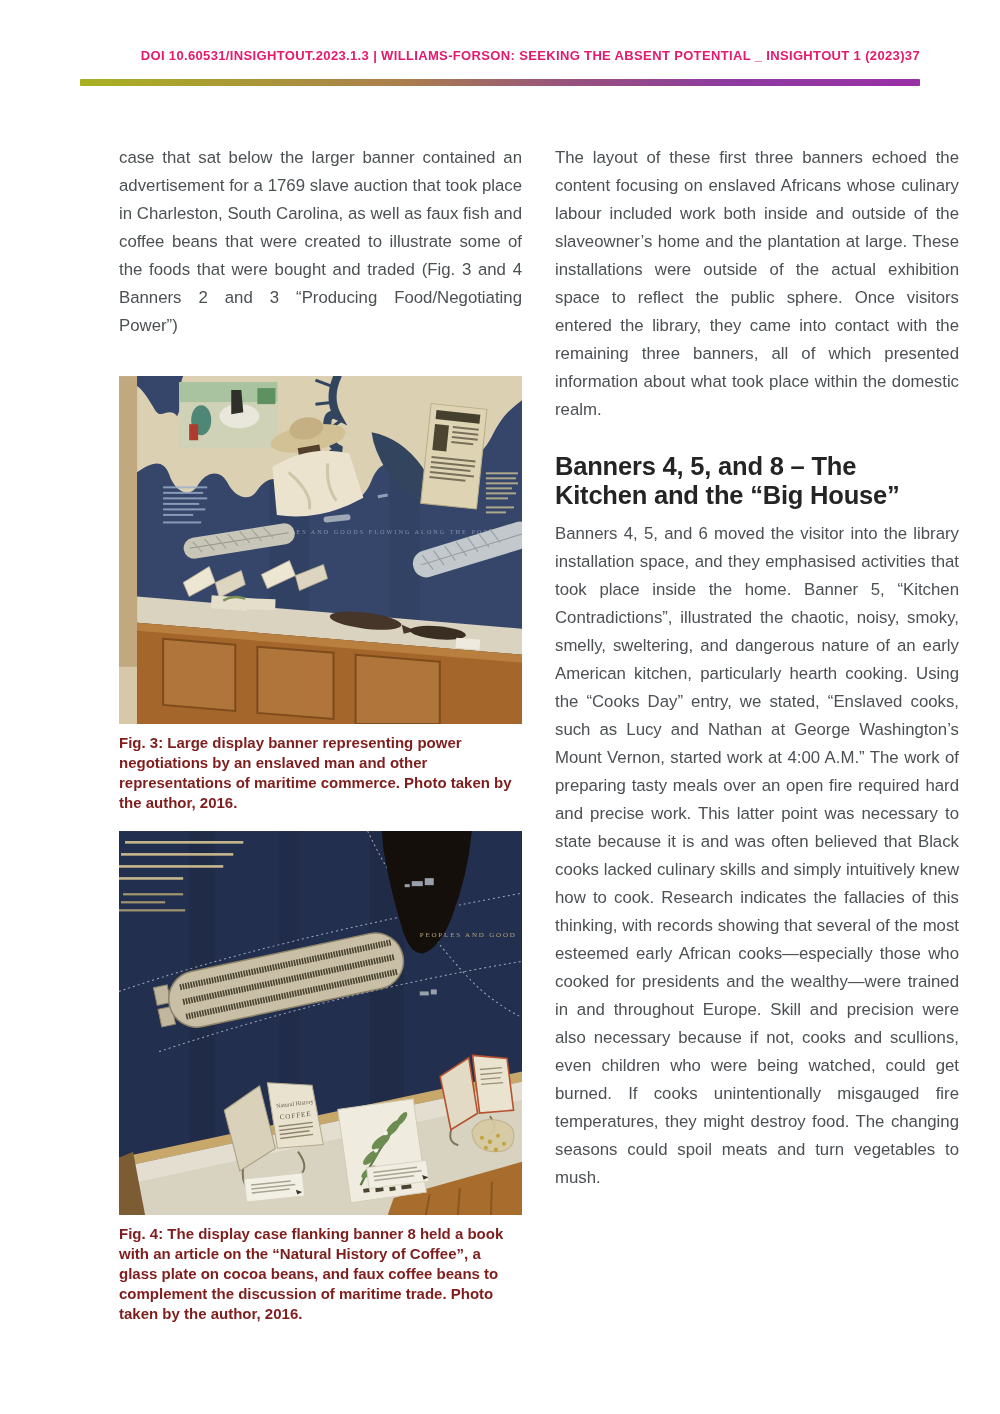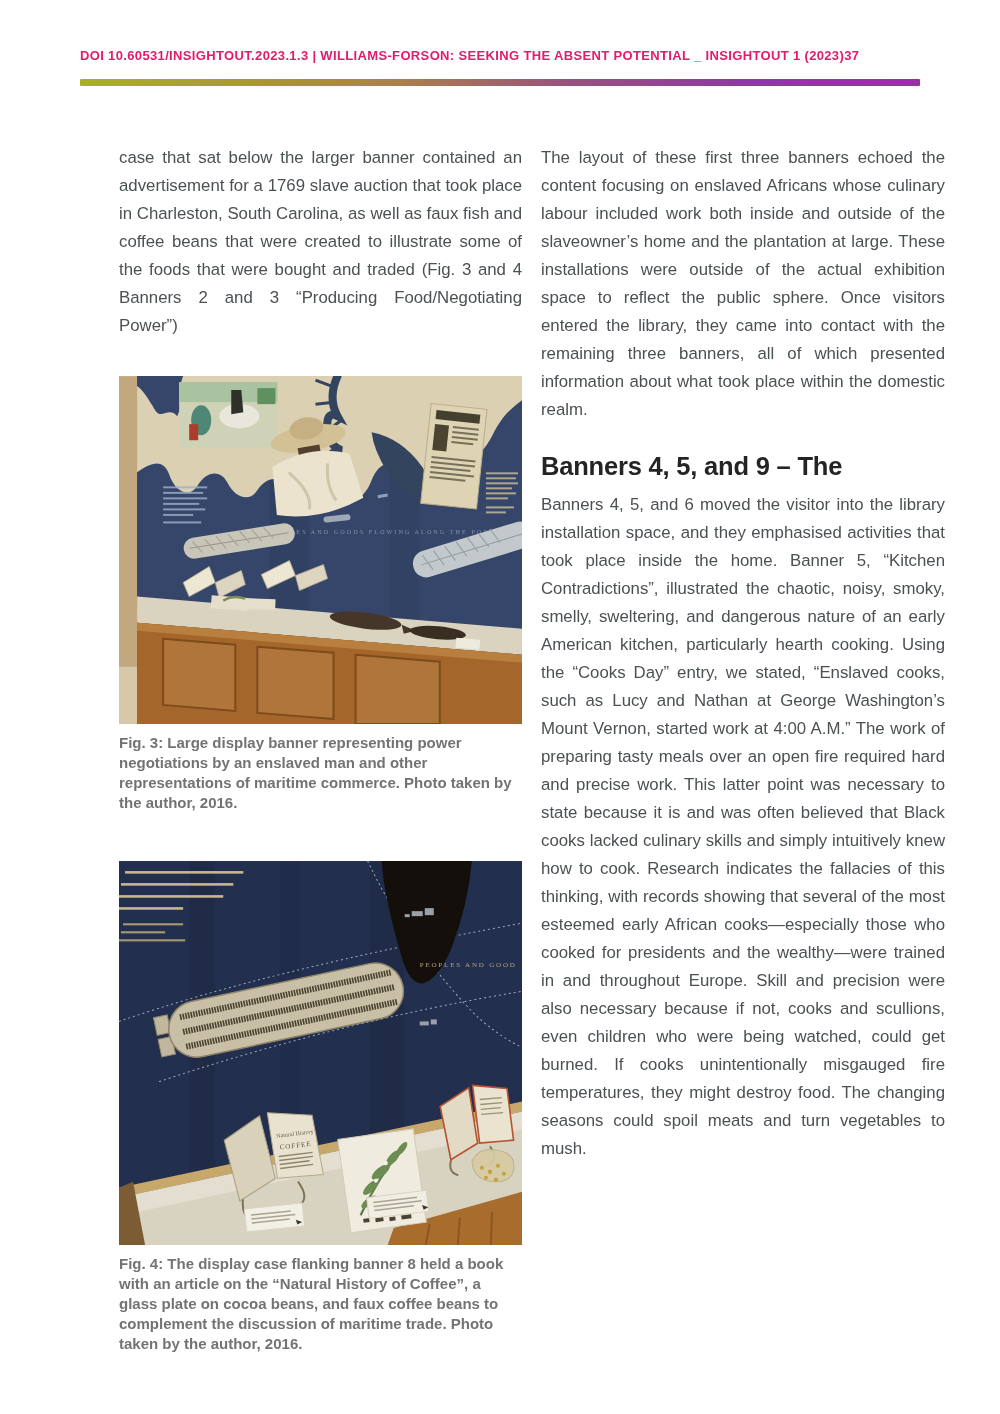--- a/index.html
+++ b/index.html
@@ -3,41 +3,41 @@
 <meta charset="utf-8">
 <style>
   html,body{margin:0;padding:0;}
   body{
     width:1000px;height:1414px;overflow:hidden;background:#ffffff;
     font-family:"Liberation Sans", sans-serif;
     -webkit-font-smoothing:antialiased;
   }
   .page{padding:48px 80px 0 80px;box-sizing:border-box;}
   .header-row{
-    display:flex;justify-content:flex-start;align-items:baseline;
+    display:flex;justify-content:flex-end;align-items:baseline;
     font-size:13px;font-weight:bold;letter-spacing:.35px;line-height:15px;
   }
   .doi-line{white-space:nowrap;}
   .rule{height:7px;margin-top:16px;border-radius:1px;}
-  .columns{display:flex;gap:19px;margin-top:58px;padding-left:39px;}
+  .columns{display:flex;gap:33px;margin-top:58px;padding-left:39px;}
   .col-left{width:403px;flex:0 0 403px;}
   .col-right{width:404px;flex:0 0 404px;}
   p.body{
     font-size:16.8px;line-height:28px;color:#4b5053;text-align:justify;
     margin:0 0 28px 0;
   }
   h2.section{
     font-size:25.5px;line-height:29px;color:#242424;font-weight:bold;
     margin:24px 0 10px 0;letter-spacing:-.2px;
   }
   h2.section span{display:block;}
   figure{margin:36px 0 0 0;}
-  figure.second{margin-top:48px;}
+  figure.second{margin-top:18px;}
   figcaption{
-    font-size:15px;line-height:20px;font-weight:bold;color:#737373;margin-top:9px;
+    font-size:15px;line-height:20px;font-weight:bold;color:#7f1d1d;margin-top:9px;
   }
   .photo{display:block;}
   .ital{font-style:italic;}
 </style>
 </head>
 <body>
 
 <div class="page">
 
   <div class="header-row">
@@ -310,21 +310,22 @@
           </g>
         </svg>
         <figcaption>Fig. 4: The display case flanking banner 8 held a book with an article on the “Natural History of Coffee”, a glass plate on cocoa beans, and faux coffee beans to complement the discussion of maritime trade. Photo taken by the author, 2016.</figcaption>
       </figure>
     </div>
 
     <div class="col-right">
       <p class="body">The layout of these first three banners echoed the content focusing on enslaved Africans whose culinary labour included work both inside and outside of the slaveowner’s home and the plantation at large. These installations were outside of the actual exhibition space to reflect the public sphere. Once visitors entered the library, they came into contact with the remaining three banners, all of which presented information about what took place within the domestic realm.</p>
 
       <h2 class="section">
-        <span>Banners 4, 5, and 9 – The</span>
+        <span>Banners 4, 5, and 8 – The</span>
+        <span>Kitchen and the “Big House”</span>
       </h2>
 
       <p class="body">Banners 4, 5, and 6 moved the visitor into the library installation space, and they emphasised activities that took place inside the home. Banner 5, “Kitchen Contradictions”, illustrated the chaotic, noisy, smoky, smelly, sweltering, and dangerous nature of an early American kitchen, particularly hearth cooking. Using the “Cooks Day” entry, we stated, “Enslaved cooks, such as Lucy and Nathan at George Washington’s Mount Vernon, started work at 4:00 A.M.” The work of preparing tasty meals over an open fire required hard and precise work. This latter point was necessary to state because it is and was often believed that Black cooks lacked culinary skills and simply intuitively knew how to cook. Research indicates the fallacies of this thinking, with records showing that several of the most esteemed early African cooks—especially those who cooked for presidents and the wealthy—were trained in and throughout Europe. Skill and precision were also necessary because if not, cooks and scullions, even children who were being watched, could get burned. If cooks unintentionally misgauged fire temperatures, they might destroy food. The changing seasons could spoil meats and turn vegetables to mush.</p>
 
     </div>
 
   </div>
 </div>
 
 </body></html>

